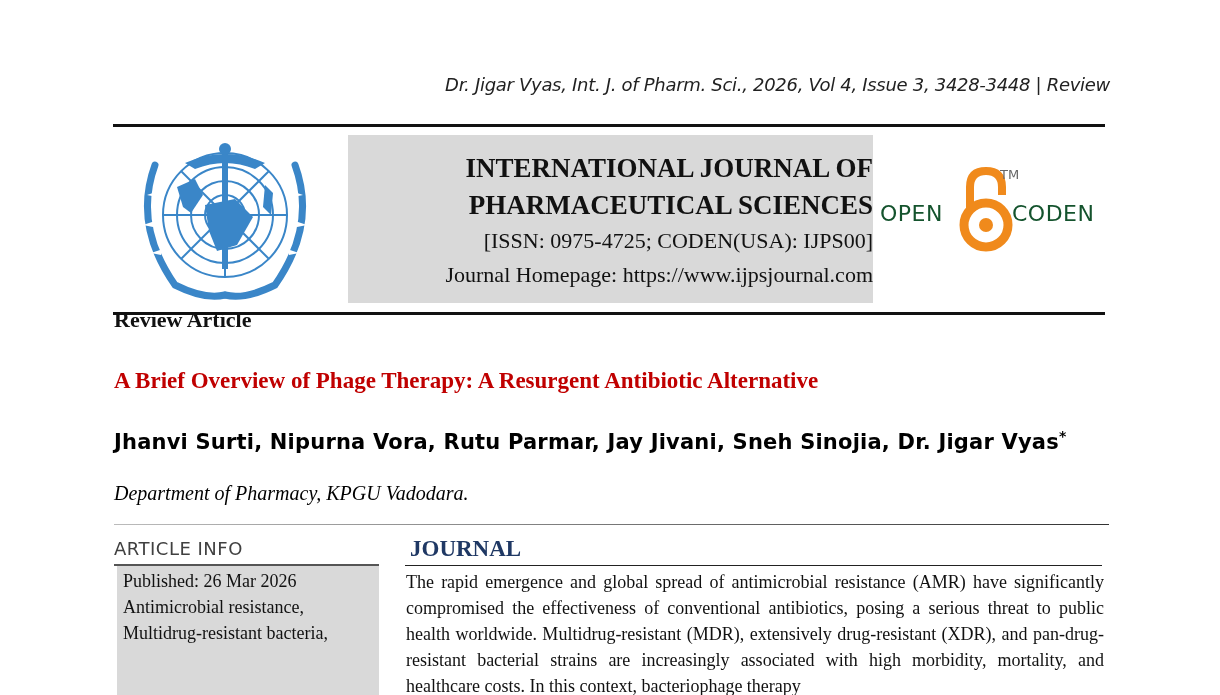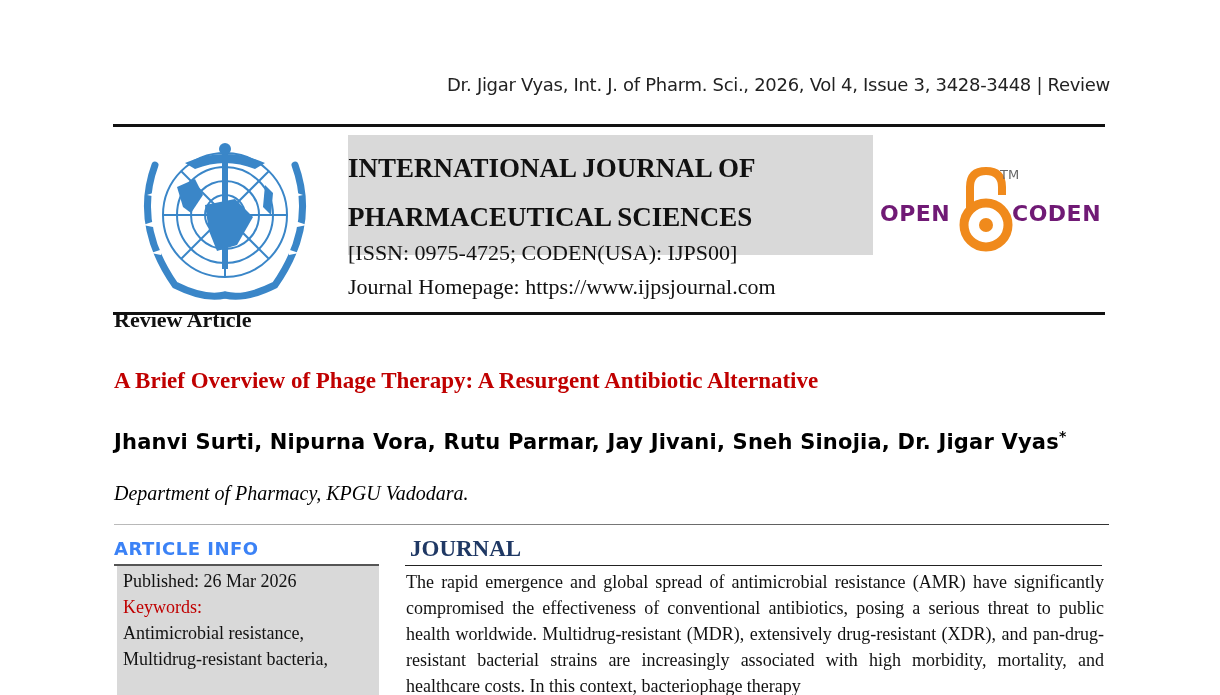--- a/index.html
+++ b/index.html
@@ -1,40 +1,40 @@
 <!DOCTYPE html>
 <html><head>
   <meta charset="utf-8">
   <style>
     html, body { margin: 0; padding: 0; background: #ffffff; }
     body { width: 1220px; height: 695px; position: relative; overflow: hidden; font-family: "Liberation Serif", serif; color: #111; }
     .abs { position: absolute; }
 
-    .citation { left: 0; width: 1110px; top: 74px; text-align: right; font-family: "DejaVu Sans", sans-serif; font-size: 18px; color: #222; letter-spacing: -0.3px; }
+    .citation { left: 0; width: 1110px; top: 74px; text-align: right; font-family: "DejaVu Sans", sans-serif; font-style: italic; font-size: 18px; color: #222; letter-spacing: -0.3px; }
 
     .rule-top { left: 113px; top: 124px; width: 992px; height: 3px; background: #111; }
     .rule-bottom { left: 113px; top: 312px; width: 992px; height: 3px; background: #111; }
 
     .logo-un { left: 125px; top: 135px; width: 200px; height: 170px; }
 
-    .journal-box { left: 348px; top: 135px; width: 525px; height: 120px; background: #d9d9d9; text-align: left; }
+    .journal-box { left: 348px; top: 135px; width: 525px; height: 168px; background: #d9d9d9; text-align: right; }
     .journal-box .t1 { font-family: "Liberation Serif", serif; font-weight: bold; font-size: 27px; line-height: 37px; margin-top: 15px; color: #111; }
     .journal-box .t2 { font-family: "Liberation Serif", serif; font-size: 22px; line-height: 34px; color: #111; }
 
     .oa { left: 878px; top: 165px; width: 230px; height: 90px; }
-    .oa .word { position: absolute; font-family: "DejaVu Sans", sans-serif; font-weight: bold; font-size: 22px; color: #701a75; top: 36px; letter-spacing: 0.5px; }
+    .oa .word { position: absolute; font-family: "DejaVu Sans", sans-serif; font-weight: normal; font-size: 22px; color: #14532d; top: 36px; letter-spacing: 0.5px; }
 
     .review-label { left: 114px; top: 307px; font-family: "Liberation Serif", serif; font-weight: bold; font-size: 22px; }
     .title { left: 114px; top: 368px; font-family: "Liberation Serif", serif; font-weight: bold; font-size: 23px; color: #c00000; white-space: nowrap; }
     .authors { left: 114px; top: 428px; font-family: "DejaVu Sans", sans-serif; font-weight: bold; font-size: 21px; color: #000000; white-space: nowrap; letter-spacing: 0.2px; }
     .authors sup { font-size: 14px; }
     .affil { left: 114px; top: 482px; font-family: "Liberation Serif", serif; font-style: italic; font-size: 20px; color: #000000; }
     .rule-mid { left: 114px; top: 524px; width: 995px; height: 1px; background: linear-gradient(to right, #bbb, #333); }
 
-    .info-head { left: 114px; top: 538px; font-family: "DejaVu Sans", sans-serif; font-size: 18px; color: #3b82f6; letter-spacing: 0.5px; font-weight: 700; }
+    .info-head { left: 114px; top: 538px; font-family: "DejaVu Sans", sans-serif; font-size: 18px; color: #404040; letter-spacing: 0.5px; font-weight: 400; }
     .info-rule { left: 114px; top: 564px; width: 265px; height: 2px; background: #555; }
     .info-box { left: 117px; top: 566px; width: 262px; height: 140px; background: #d9d9d9; padding: 2px 6px; box-sizing: border-box; font-family: "Liberation Serif", serif; font-size: 18px; line-height: 26px; }
     .info-box .kw-label { color: #c00000; }
 
     .abs-head { left: 410px; top: 536px; font-family: "Liberation Serif", serif; font-weight: bold; font-size: 23px; color: #1f3864; }
     .abs-rule { left: 405px; top: 565px; width: 697px; height: 1px; background: #222; }
     .abs-text { left: 406px; top: 569px; width: 698px; font-family: "Liberation Serif", serif; font-size: 18px; line-height: 26px; text-align: justify; color: #111; }
   </style>
 </head>
 <body>
@@ -73,21 +73,21 @@
       <path d="M26 118 l12 -4 l-2 6 Z"></path>
       <path d="M178 60 l-12 -4 l2 6 Z"></path>
       <path d="M182 90 l-12 -4 l2 6 Z"></path>
       <path d="M174 118 l-12 -4 l2 6 Z"></path>
     </g>
   </svg>
 </div>
 
 <div class="abs journal-box">
   <div class="t1">INTERNATIONAL JOURNAL OF</div>
-  <div class="t1" style="margin-top:12px">PHARMACEUTICAL SCIENCES</div>
+  <div class="t1" style="margin-top:0">PHARMACEUTICAL SCIENCES</div>
   <div class="t2">[ISSN: 0975-4725; CODEN(USA): IJPS00]</div>
   <div class="t2">Journal Homepage: https://www.ijpsjournal.com</div>
 </div>
 
 <div class="abs oa">
   <span class="word" style="left:2px">OPEN</span>
   <svg class="abs" style="left:74px; top:0" width="70" height="90" viewBox="0 0 70 90">
     <path d="M18 44 L18 22 Q18 6 34 6 Q50 6 50 22 L50 30" fill="none" stroke="#f08a1c" stroke-width="8"></path>
     <circle cx="34" cy="60" r="22" fill="none" stroke="#f08a1c" stroke-width="9"></circle>
     <circle cx="34" cy="60" r="7" fill="#f08a1c"></circle>
@@ -101,20 +101,19 @@
 <div class="abs review-label">Review Article</div>
 <div class="abs title">A Brief Overview of Phage Therapy: A Resurgent Antibiotic Alternative</div>
 <div class="abs authors"><span>Jhanvi Surti, Nipurna Vora, Rutu Parmar, Jay Jivani, Sneh Sinojia, Dr. Jigar Vyas</span><sup>*</sup></div>
 <div class="abs affil">Department of Pharmacy, KPGU Vadodara.</div>
 <div class="abs rule-mid"></div>
 
 <div class="abs info-head">ARTICLE INFO</div>
 <div class="abs info-rule"></div>
 <div class="abs info-box">
   <div>Published:  26 Mar 2026</div>
-  <div class="kw-label">Keywords:</div>
   <div>Antimicrobial resistance,</div>
   <div>Multidrug-resistant bacteria,</div>
 </div>
 
 <div class="abs abs-head">JOURNAL</div>
 <div class="abs abs-rule"></div>
 <div class="abs abs-text">The rapid emergence and global spread of antimicrobial resistance (AMR) have significantly compromised the effectiveness of conventional antibiotics, posing a serious threat to public health worldwide. Multidrug-resistant (MDR), extensively drug-resistant (XDR), and pan-drug-resistant bacterial strains are increasingly associated with high morbidity, mortality, and healthcare costs. In this context, bacteriophage therapy</div>
 
 </body></html>

